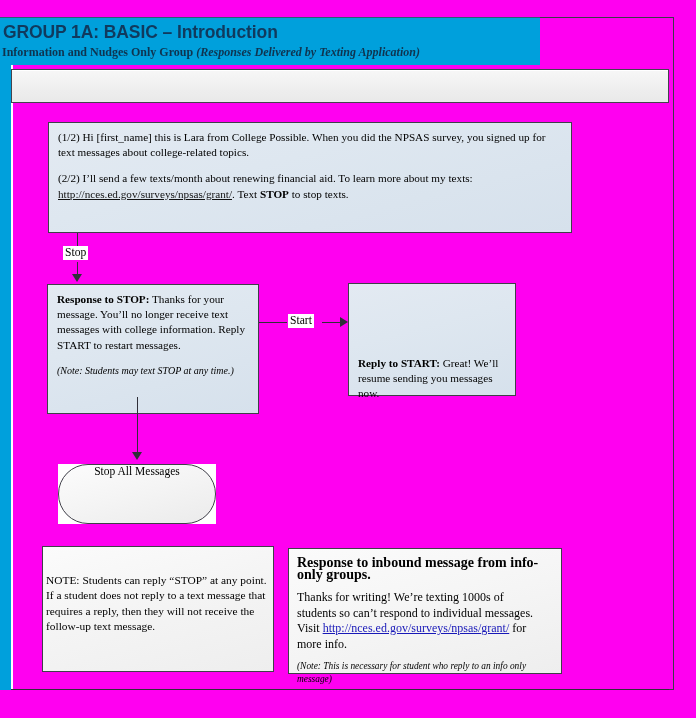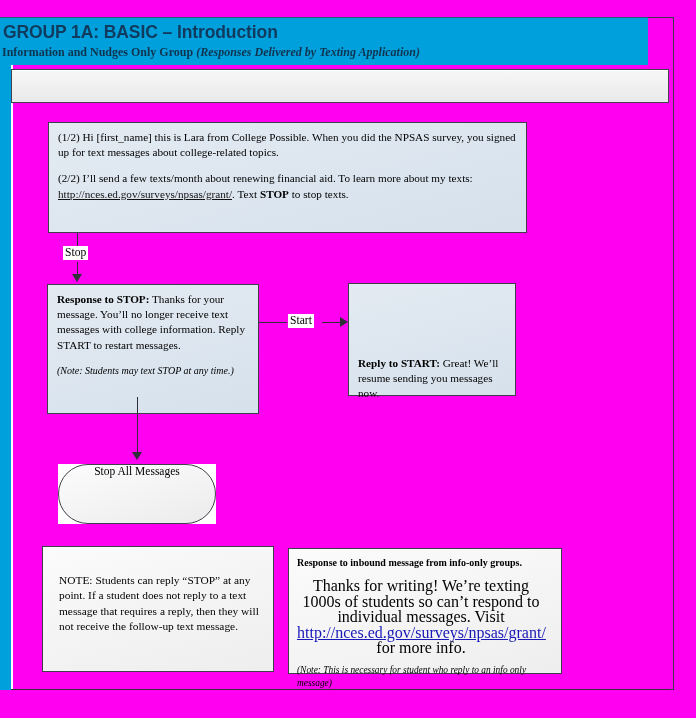--- a/index.html
+++ b/index.html
@@ -44,21 +44,21 @@
     width: 2px;
     height: 673px;
     background: #ffffff;
   }
 
   
   #header {
     position: absolute;
     left: 0px;
     top: 17px;
-    width: 648px;
+    width: 540px;
     height: 48px;
     background: #00A0DC;
     border-top: 1px solid #2a5d73;
     box-sizing: border-box;
   }
   #header-title {
     position: absolute;
     left: 3px;
     top: 4px;
     font-family: "Liberation Sans", "DejaVu Sans", sans-serif;
@@ -121,21 +121,21 @@
   a.link {
     color: #111;
     text-decoration: underline;
   }
   a.link-blue {
     color: #1818B8;
     text-decoration: underline;
   }
 
   
-  #box-intro      { left: 48px;  top: 122px; width: 479px; height: 111px; }
+  #box-intro      { left: 48px;  top: 122px; width: 524px; height: 111px; }
   #box-stop       { left: 47px;  top: 284px; width: 212px; height: 130px; }
   #box-start      { left: 348px; top: 283px; width: 168px; height: 113px; }
 
   #box-rounded {
     position: absolute;
     left: 58px; top: 464px; width: 158px; height: 60px;
     box-sizing: border-box;
     border: 1px solid #3f3f49;
     border-radius: 30px;
     background: linear-gradient(165deg, #fcfcfc 0%, #f4f4f4 50%, #ebebeb 100%);
@@ -149,40 +149,39 @@
     position: absolute;
     left: 58px; top: 464px; width: 158px; height: 60px;
     background: #ffffff;
   }
 
   #box-note {
     left: 42px;  top: 546px; width: 232px; height: 126px;
     background: linear-gradient(165deg, #fbfbfb 0%, #f4f4f4 50%, #eeeeee 100%);
     border: 1px solid #3f3f49;
   }
-  #box-note .inner { padding: 26px 6px 6px 16px; }
+  #box-note .inner { padding: 26px 6px 6px 3px; }
   #box-note { font-size: 11.4px; line-height: 15.4px; }
 
   #box-inbound {
     left: 288px; top: 548px; width: 274px; height: 126px;
     background: linear-gradient(165deg, #fbfbfb 0%, #f5f5f5 50%, #eeeeee 100%);
     border: 1px solid #3f3f49;
   }
   #box-inbound .inner { padding: 8px 8px 6px 8px; }
   #box-inbound .hdr {
-    font-size: 10px;
+    font-size: 14px;
     font-weight: bold;
     line-height: 12px;
     margin: 0 0 9px 0;
   }
   #box-inbound .body {
-    font-size: 16px;
+    font-size: 12px;
     line-height: 15.6px;
     margin: 0 8px 8px 0;
-    text-align: center;
   }
   #box-inbound .foot {
     font-size: 9.4px;
     font-style: italic;
     line-height: 12.6px;
     margin: 0;
   }
 
   
   .vline {

